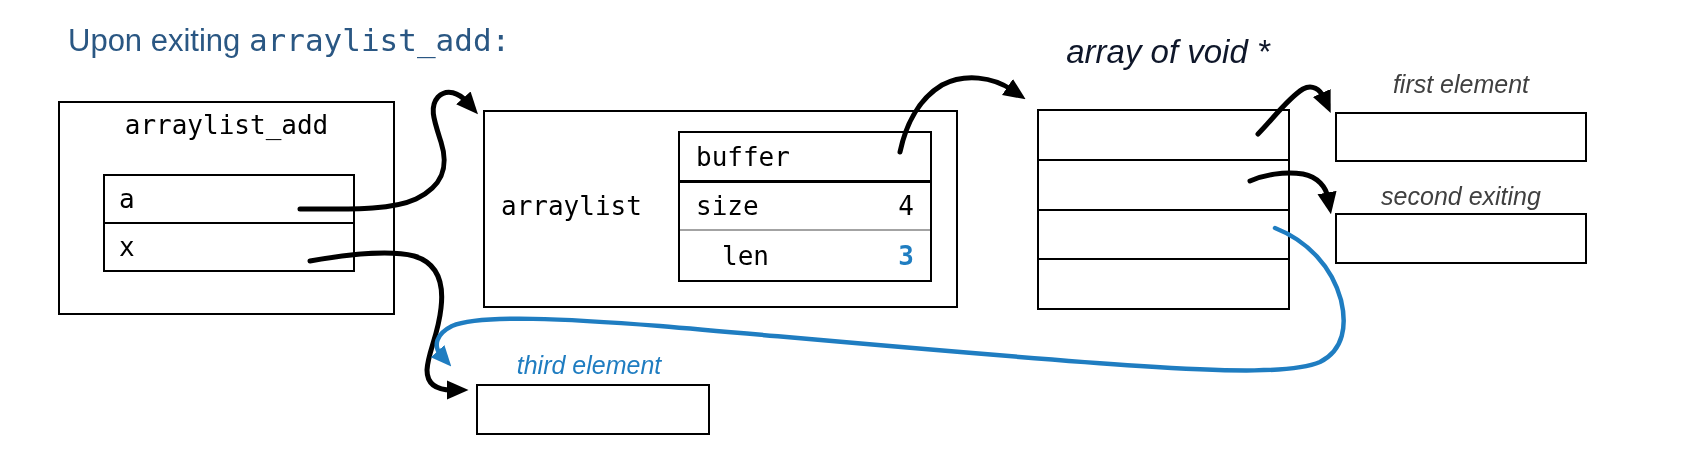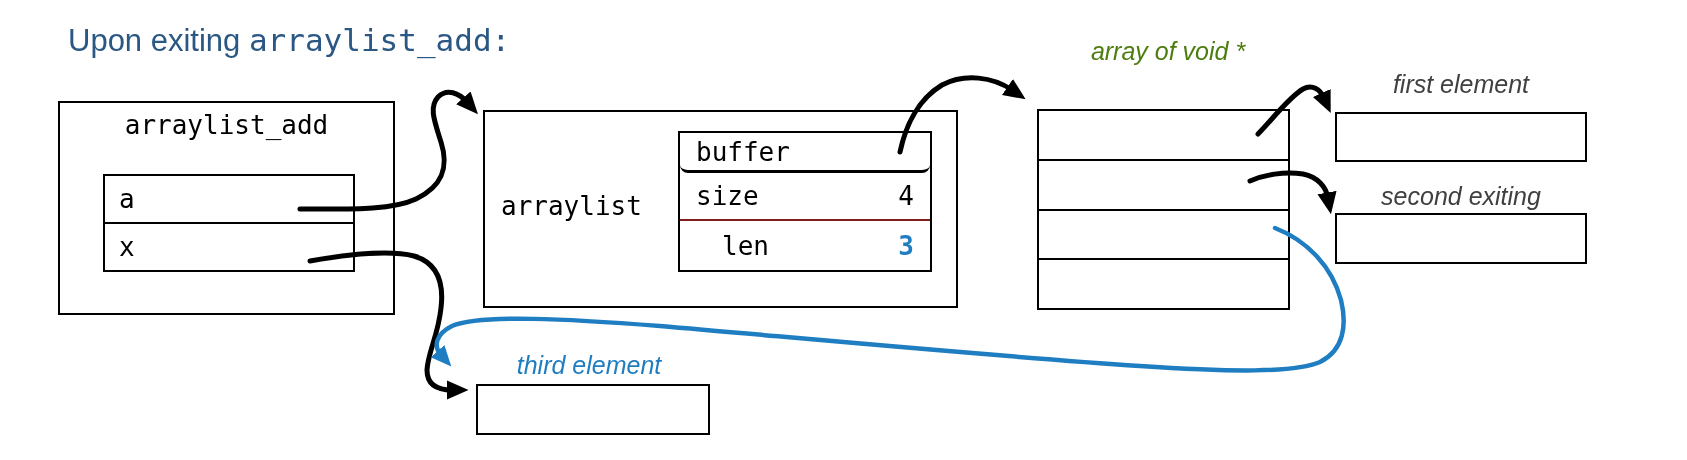--- a/index.html
+++ b/index.html
@@ -40,42 +40,42 @@
   #arraylist-box { left:483px; top:110px; width:475px; height:198px; }
   #arraylist-label { position:absolute; left:16px; top:79px; font-size:26px; color:#000; }
   #struct-box {
     position:absolute; left:193px; top:19px; width:254px;
     border:2px solid #000; box-sizing:border-box; background:#fff;
   }
   .struct-row {
     display:flex; justify-content:space-between; align-items:center;
     padding:0 16px; font-size:26px; color:#000; box-sizing:border-box;
   }
-  #struct-row-buffer { height:40px; border-bottom:3.5px solid #000;border-radius:8px; }
-  #struct-row-size   { height:48px; border-bottom:2px solid #7f1d1d; }
+  #struct-row-buffer { height:50px; border-bottom:3.5px solid #000; }
+  #struct-row-size   { height:48px; border-bottom:2px solid #a3a3a3; }
   #struct-row-len    { height:49px;padding-left:42px; }
   .field-value { color:#000; }
   #struct-row-len .field-value { color:#1F7DC1; font-weight:700; }
 
   
   #pointer-array {
     left:1037px; top:109px; width:253px; height:201px;
     display:flex; flex-direction:column;
   }
   .ptr-cell { flex:1; background:#fff; }
   .ptr-cell.sep { border-bottom:2.5px solid #000; }
 
   
   .el-label {
     position:absolute; font-style:italic; font-size:25px; color:#404040;
     white-space:nowrap;
   }
   #pointer-array-label {
     position:absolute; left:1008px; top:33px; width:320px;
-    text-align:center; font-style:italic; font-size:25px; line-height:37px; color:#4d7c0f;
+    text-align:center; font-style:italic; font-size:33px; line-height:37px; color:#0f172a;
   }
   #first-element-label  { left:1335px; top:70px;  width:252px; text-align:center; }
   #second-element-label { left:1335px; top:182px; width:252px; text-align:center; }
   #third-element-label  { left:476px;  top:351px; width:226px; text-align:center; color:#1F7DC1; }
 
   
   #first-element-box  { left:1335px; top:112px; width:252px; height:50px; }
   #second-element-box { left:1335px; top:213px; width:252px; height:51px; }
   #third-element-box  { left:476px;  top:384px; width:234px; height:51px; }
 

